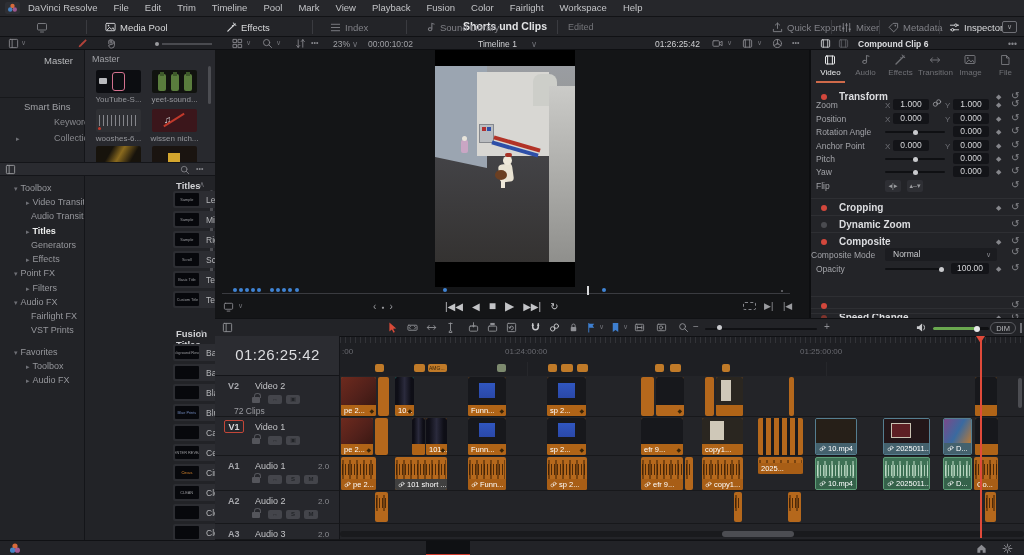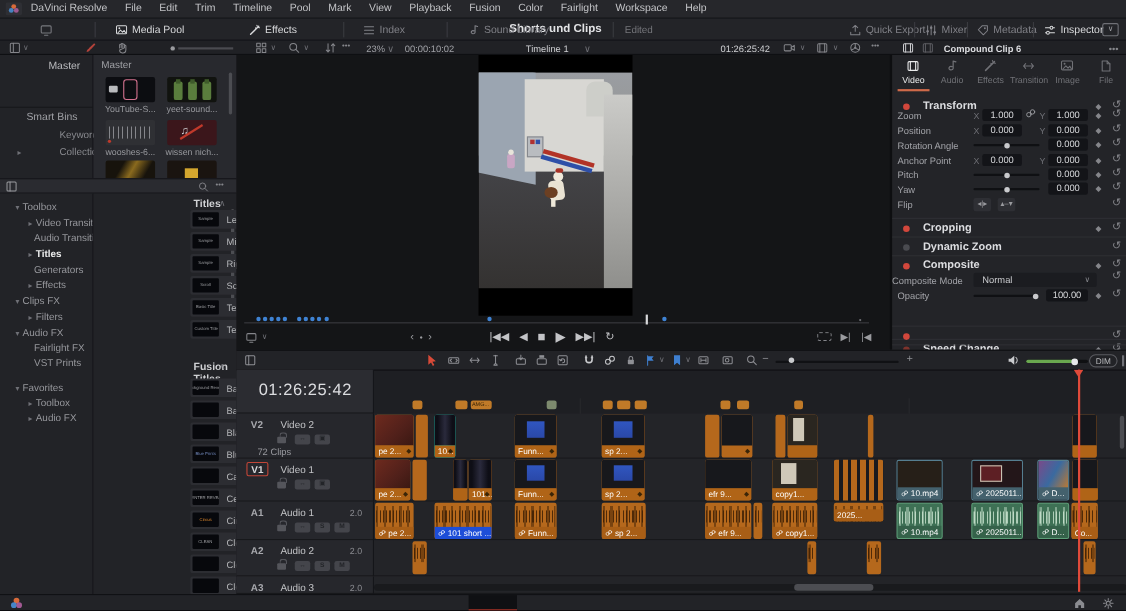--- a/index.html
+++ b/index.html
@@ -349,21 +349,21 @@
       </div>
       <div style="position: absolute; left: 196px; top: 2px; font-size: 7px; color: rgb(133, 134, 139);">•••</div>
     </div>
   <div id="treepanel">
       <div class="treeitem" style="left: 14px; top: 7px;"><span class="arr">▾</span><span>Toolbox</span></div>
       <div class="treeitem" style="left: 26px; top: 21px;"><span class="arr">▸</span><span>Video Transitions</span></div>
       <div class="treeitem" style="left: 26px; top: 35px;"><span class="arr">&nbsp;</span><span>Audio Transitions</span></div>
       <div class="treeitem sel" style="left: 26px; top: 50px;"><span class="arr">▸</span><span>Titles</span></div>
       <div class="treeitem" style="left: 26px; top: 64px;"><span class="arr">&nbsp;</span><span>Generators</span></div>
       <div class="treeitem" style="left: 26px; top: 78px;"><span class="arr">▸</span><span>Effects</span></div>
-      <div class="treeitem" style="left: 14px; top: 92px;"><span class="arr">▾</span><span>Clips FX</span></div>
+      <div class="treeitem" style="left: 14px; top: 92px;"><span class="arr">▾</span><span>Point FX</span></div>
       <div class="treeitem" style="left: 26px; top: 107px;"><span class="arr">▸</span><span>Filters</span></div>
       <div class="treeitem" style="left: 14px; top: 121px;"><span class="arr">▾</span><span>Audio FX</span></div>
       <div class="treeitem" style="left: 26px; top: 135px;"><span class="arr">&nbsp;</span><span>Fairlight FX</span></div>
       <div class="treeitem" style="left: 26px; top: 149px;"><span class="arr">&nbsp;</span><span>VST Prints</span></div>
       <div class="treeitem" style="left: 14px; top: 171px;"><span class="arr">▾</span><span>Favorites</span></div>
       <div class="treeitem" style="left: 26px; top: 185px;"><span class="arr">▸</span><span>Toolbox</span></div>
       <div class="treeitem" style="left: 26px; top: 199px;"><span class="arr">▸</span><span>Audio FX</span></div>
     </div>
   <div id="listpanel">
     <span class="lhead" style="top:4px">Titles</span>
@@ -791,20 +791,26 @@
       <div style="position: absolute; left: 718px; top: 8px; width: 44px; height: 3px; border-radius: 2px; background: rgb(106, 168, 79);"></div>
       <div style="position: absolute; left: 759px; top: 6.5px; width: 6px; height: 6px; border-radius: 50%; background: rgb(232, 233, 234);"></div>
       <div style="position: absolute; left: 775px; top: 3px; width: 26px; height: 12px; border: 1px solid rgb(90, 91, 96); border-radius: 6px; font-size: 7.5px; color: rgb(185, 186, 189); text-align: center; line-height: 11px;">DIM</div>
       <div style="position: absolute; left: 805px; top: 4px; width: 2px; height: 10px; background: rgb(111, 112, 118); box-shadow: rgb(111, 112, 118) 4px 0px 0px;"></div>
     </div>
 
   <div id="timelinepanel"></div>
   <div id="tcbox">
     <span id="tctext">01:26:25:42</span>
   </div>
+  <div id="ruler">
+      <div id="rulerticks"></div>
+      <div class="rlab" style="left: 2px;">:00</div>
+      <div class="rlab" style="left: 165px;">01:24:00:00</div>
+      <div class="rlab" style="left: 460px;">01:25:00:00</div>
+    </div>
   <div id="playline"></div>
   <div id="playcap"></div>
 
   <div id="statusbar">
 
   <div style="position: absolute; left: 8px; top: 1px;">
         <svg width="14" height="13" viewBox="0 0 14 13">
           <circle cx="7" cy="4" r="2.6" fill="#d86a3a"></circle>
           <circle cx="4.6" cy="8.2" r="2.6" fill="#4a90d9" opacity=".9"></circle>
           <circle cx="9.4" cy="8.2" r="2.6" fill="#b05fa0" opacity=".9"></circle>
@@ -1043,21 +1049,21 @@
           </svg>
         </span>
         <span>pe 2...</span>
       </div>
     </div>
     <div class="clip" style="left: 395px; top: 457px; width: 52px; height: 33px; background: rgb(181, 104, 28); z-index: 3;">
       <div style="position: absolute; left: 1px; right: 1px; top: 3px; height: 19px;">
         <div style="position: absolute; left: 0px; top: 20%; width: 100%; height: 60%; background: repeating-linear-gradient(90deg, rgba(61, 31, 4, 0.85) 0px, rgba(61, 31, 4, 0.85) 1px, transparent 1px, transparent 3px);"></div>
         <div style="position: absolute; left: 0px; top: 0px; width: 100%; height: 100%; background: repeating-linear-gradient(90deg, rgba(61, 31, 4, 0.85) 0px, rgba(61, 31, 4, 0.85) 2px, transparent 2px, transparent 7px); opacity: 0.6;"></div>
       </div>
-      <div class="cliplab" style="background: #1d4ed8;">
+      <div class="cliplab" style="background: #404040;">
         <span>
           <svg width="7" height="7" viewBox="0 0 12 12" fill="none" stroke="currentColor" stroke-width="1" stroke-linecap="round" stroke-linejoin="round">
             <circle cx="4" cy="7.5" r="2.4"></circle>
             <circle cx="8" cy="4.5" r="2.4"></circle>
           </svg>
         </span>
         <span>101 short ...</span>
       </div>
     </div>
     <div class="clip" style="left: 468px; top: 457px; width: 38px; height: 33px; background: rgb(181, 104, 28); z-index: 3;">

